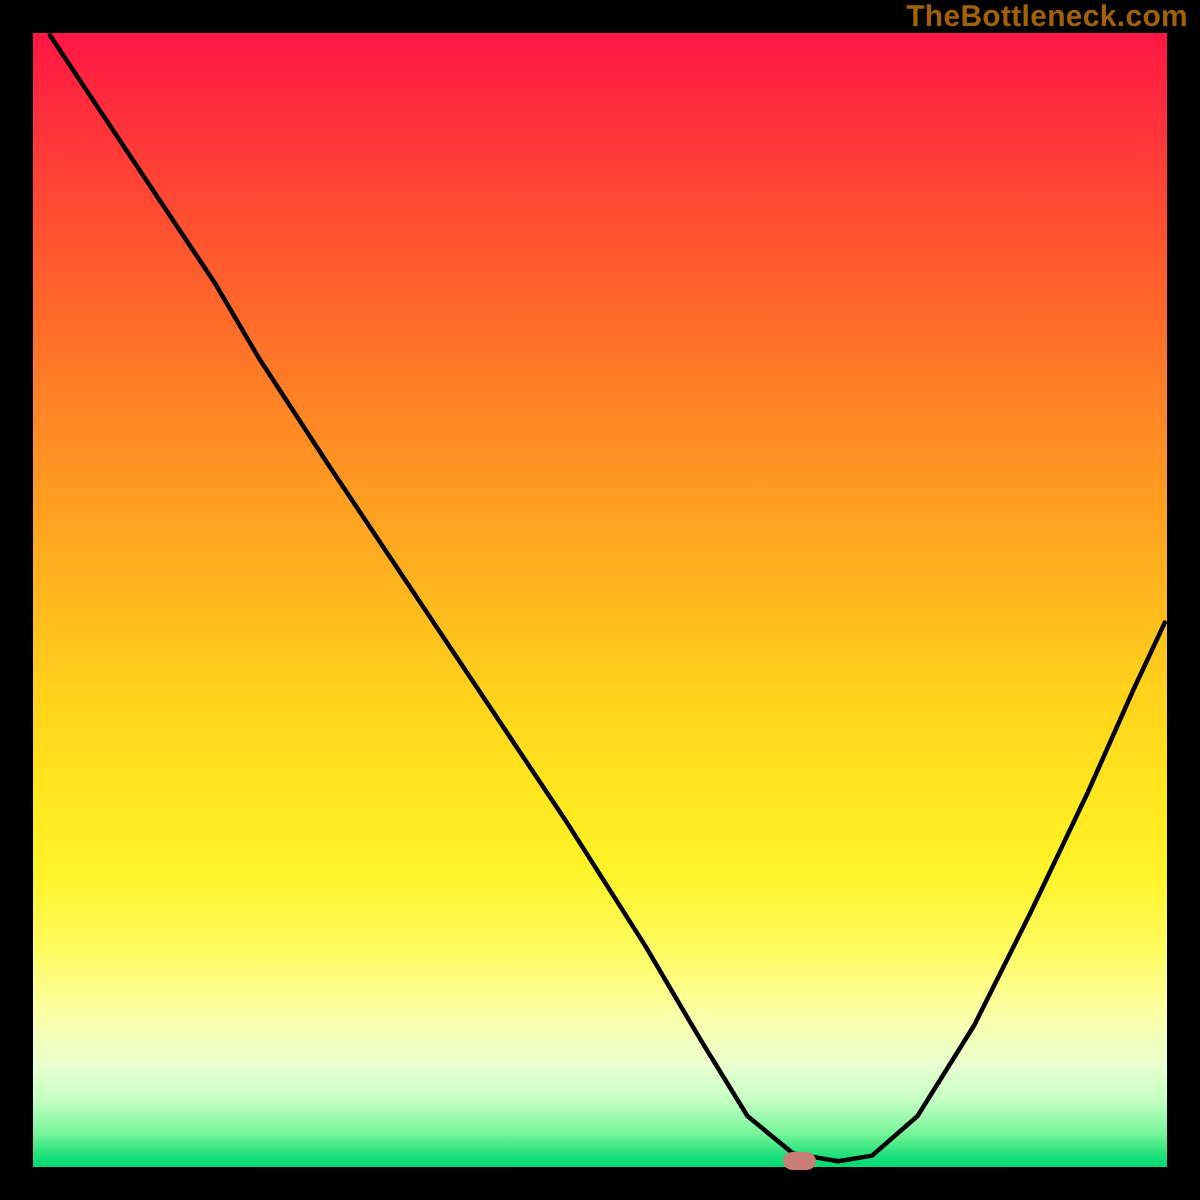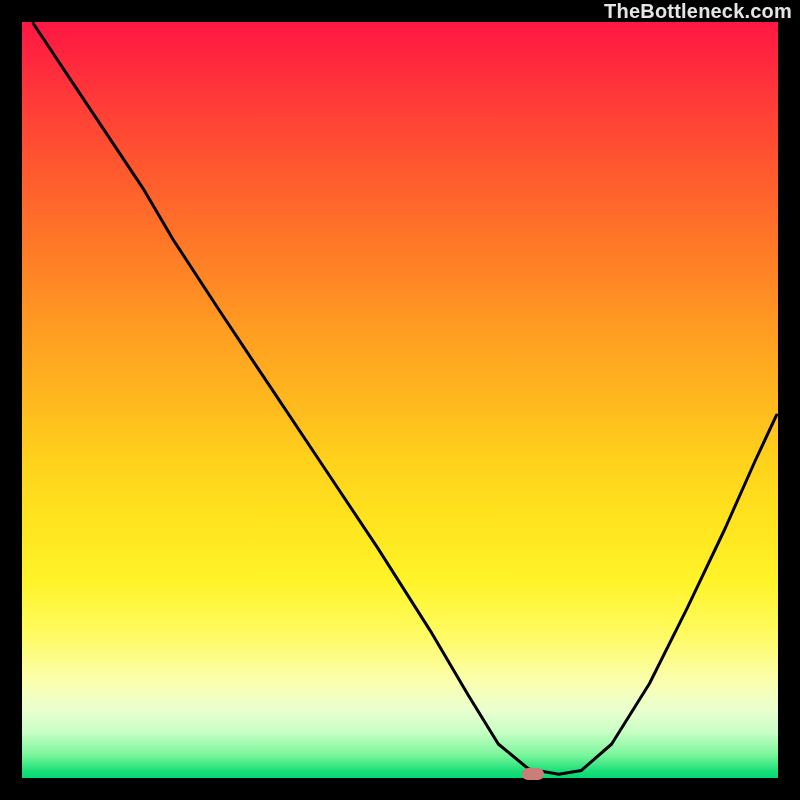--- a/index.html
+++ b/index.html
@@ -55,21 +55,21 @@
   }
   .marker {
     position: absolute;
     width: 22px;
     height: 12px;
     border-radius: 6px;
     transform: translate(-50%, -50%);
   }
   .attrib {
     position: absolute;
-    color: #e5e5e5;
+    color: #a16207;
     font-family: Arial, Helvetica, sans-serif;
     font-weight: 700;
     font-size: 20px;
     letter-spacing: 0.2px;
   }
 </style>
 </head>
 <body>
 <div class="wrap">
 

